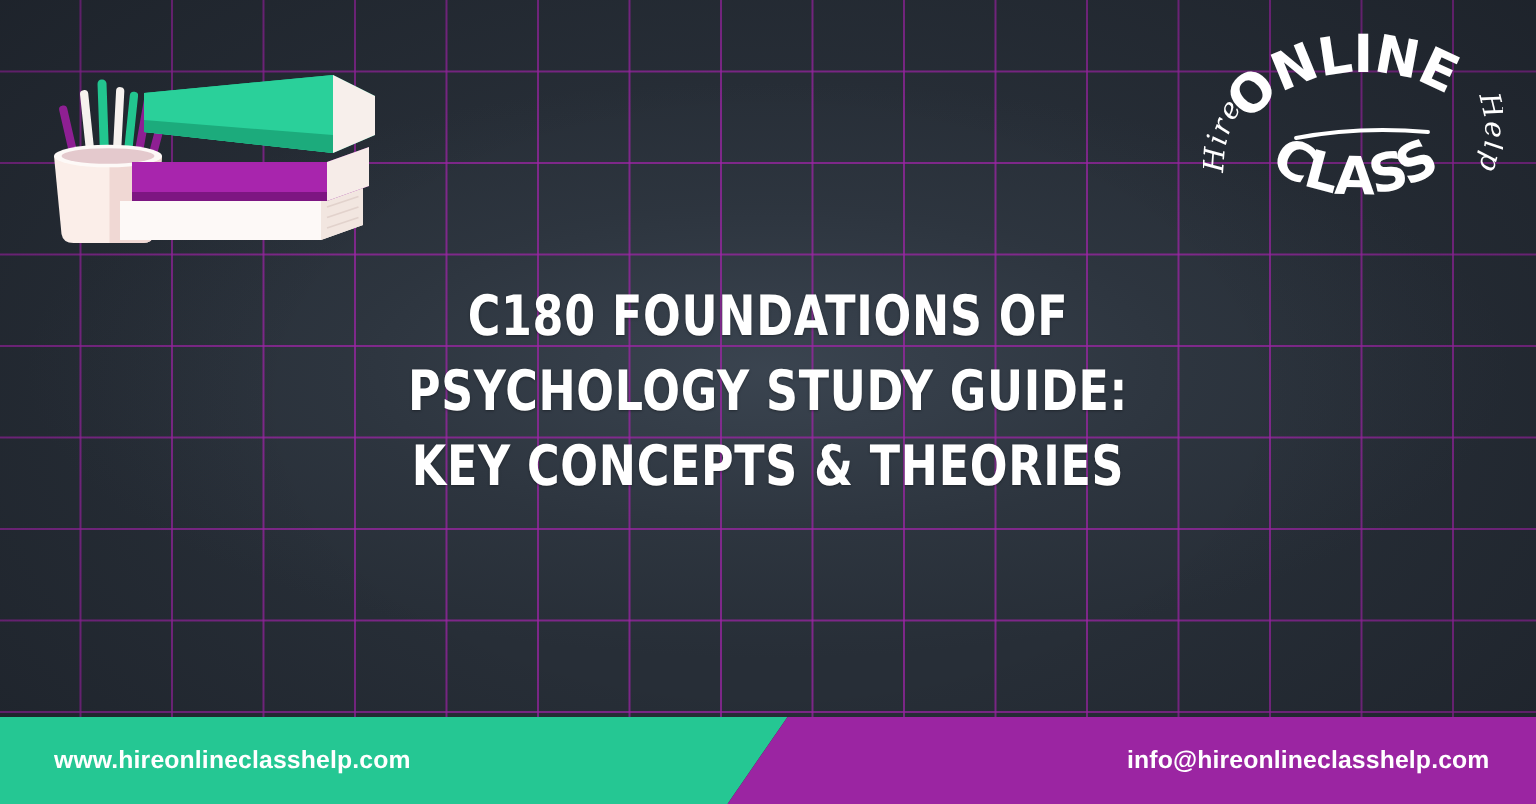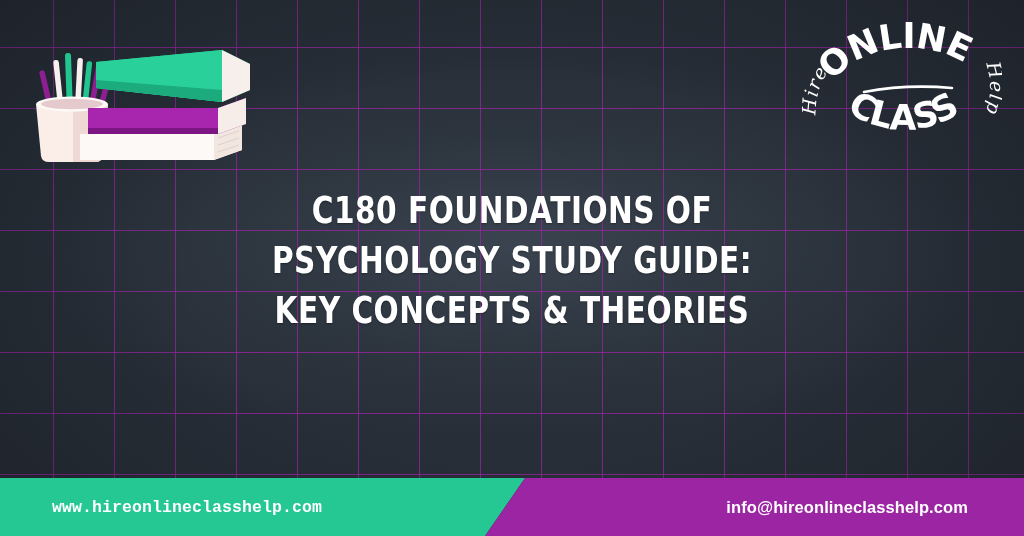--- a/index.html
+++ b/index.html
@@ -112,22 +112,22 @@
     top: 0;
     height: 58px;
     display: flex;
     align-items: center;
     color: #ffffff;
     font-family: "Liberation Sans", sans-serif;
     font-weight: 700;
     font-size: 16.5px;
     letter-spacing: 0.1px;
   }
-  .footer-web   { left: 52px; font-family: Liberation Mono, monospace; }
-  .footer-email { right: 56px; }
+  .footer-web   { left: 36px; }
+  .footer-email { right: 31px; }
 </style>
 </head>
 <body>
 
 <div class="banner">
 
   <div class="bg-base"></div>
   <div class="bg-glow"></div>
   <div class="bg-grid"></div>
   <div class="bg-vignette"></div>

